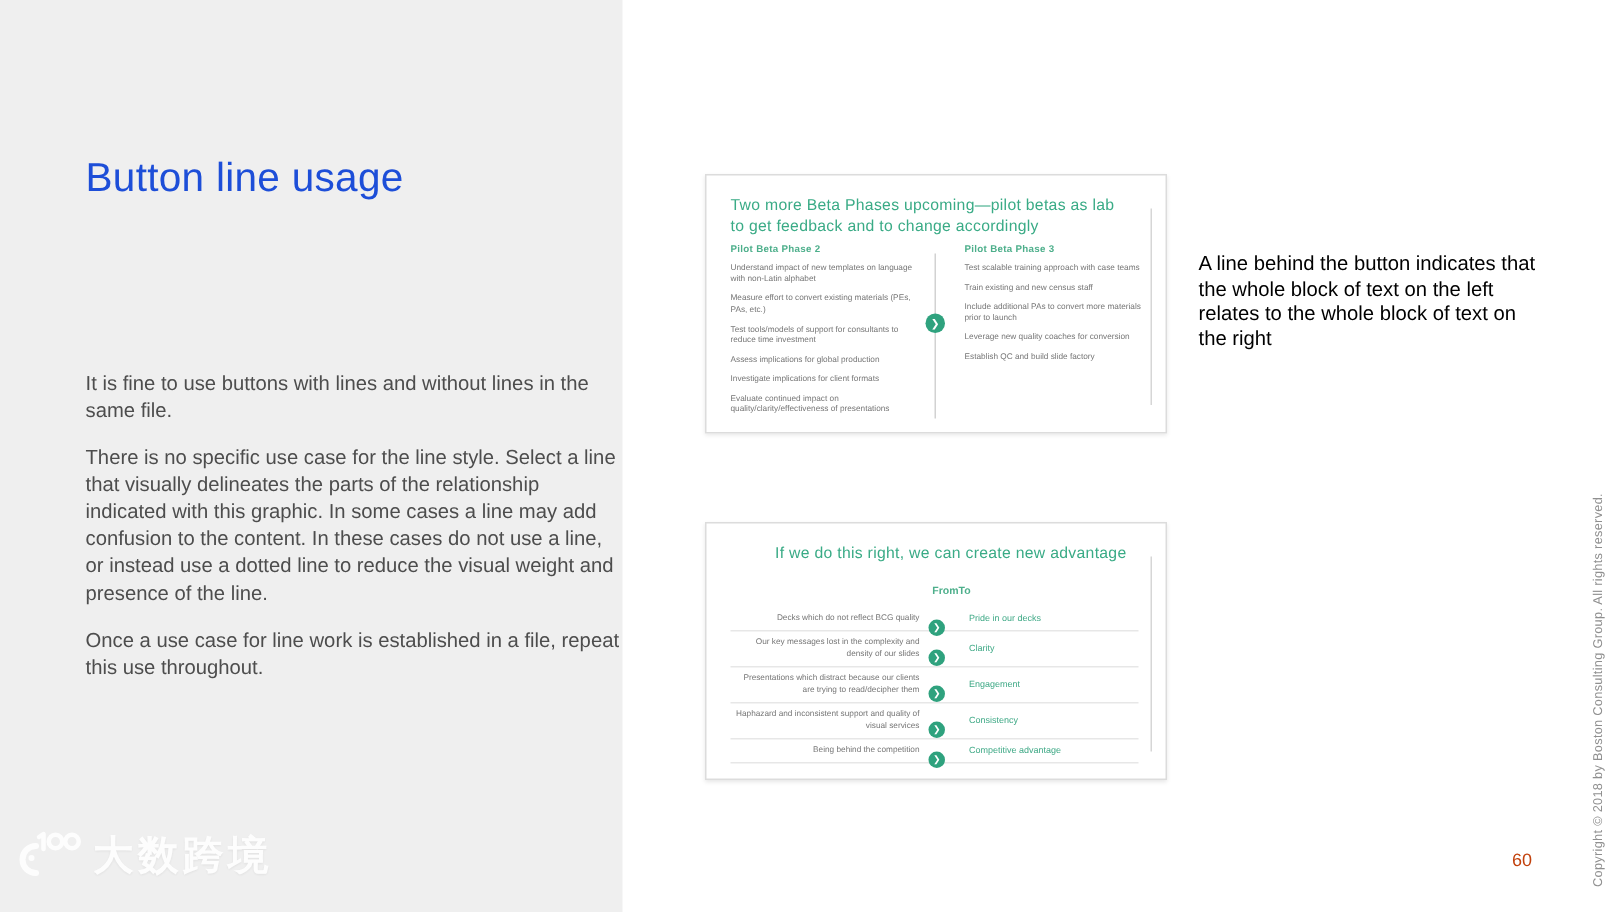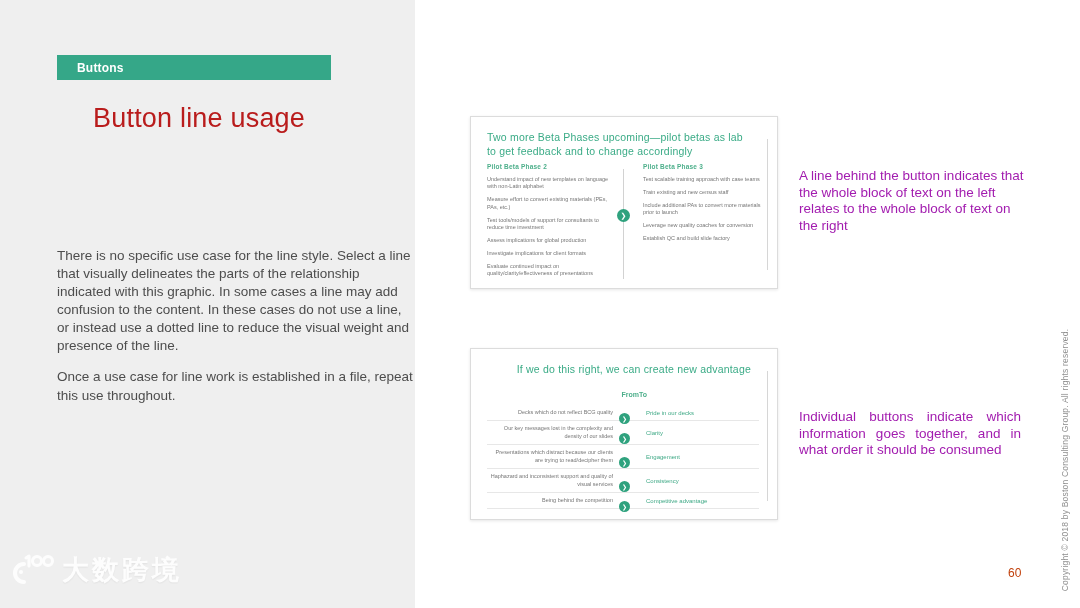--- a/index.html
+++ b/index.html
@@ -12,21 +12,21 @@
 
   
   .sidebar{position:absolute;left:0;top:0;width:415px;height:608px;background:#efefef;}
   .tag-bar{
     position:absolute;left:57px;top:55px;width:274px;height:25px;
     background:#35a788;display:flex;align-items:center;
   }
   .tag-bar span{color:#ffffff;font-size:12px;font-weight:bold;padding-left:20px;letter-spacing:.2px;}
   .main-title{
     position:absolute;left:57px;top:103px;width:330px;
-    color:#b91c1c;font-size:27px;font-weight:500;letter-spacing:.2px;margin-left:36px;
+    color:#1d4ed8;font-size:27px;font-weight:500;letter-spacing:.2px;
   }
   .subtitle{
     position:absolute;left:57px;top:191px;width:272px;
     color:#3aa885;font-size:17px;font-weight:bold;line-height:1.28;letter-spacing:.1px;
   }
   .body-copy{
     position:absolute;left:57px;top:247px;width:358px;
     color:#4d4d4d;font-size:13.5px;line-height:1.34;
   }
   .body-copy p{margin:0 0 13px 0;}
@@ -66,21 +66,21 @@
   .ft-rows{position:absolute;left:16px;top:56px;right:18px;}
   .ft-row{
     display:flex;align-items:center;border-bottom:1px solid #e7e7e7;
     padding:4px 0;
   }
   .ft-row .from-text{width:132px;color:#767676;font-size:5.5px;line-height:1.35;padding-right:6px;box-sizing:border-box;}
   .ft-row .circle-cell{width:27px;display:flex;justify-content:flex-start;}
   .ft-row .to-text{color:#3fa986;font-size:6px;font-weight:500;}
 
   
-  .annotation{color:#a21caf;font-size:13.5px;line-height:1.23;position:absolute;}
+  .annotation{color:#000000;font-size:13.5px;line-height:1.23;position:absolute;}
   .annotation-1{left:799px;top:168px;width:230px;}
   .annotation-2{left:799px;top:409px;width:222px;text-align:justify;}
 
   
   .page-number{position:absolute;left:1008px;top:566px;color:#c2410c;font-size:12px;}
   .copyright-vertical{
     position:absolute;left:1065px;top:460px;
     transform:translate(-50%,-50%) rotate(-90deg);
     white-space:nowrap;color:#8f8f8f;font-size:8.5px;letter-spacing:.2px;
   }
@@ -96,25 +96,23 @@
     font-family:"DejaVu Sans","Liberation Sans",sans-serif;
   }
   .watermark svg{margin-right:6px;}
 </style>
 </head>
 <body>
 
 <div class="page">
 
   <div class="sidebar">
-    <div class="tag-bar">
-      <span>Buttons</span>
-    </div>
     <div class="main-title">Button line usage</div>
     <div class="body-copy">
+      <p>It is fine to use buttons with lines and without lines in the same file.</p>
       <p>There is no specific use case for the line style. Select a line that visually delineates the parts of the relationship indicated with this graphic. In some cases a line may add confusion to the content. In these cases do not use a line, or instead use a dotted line to reduce the visual weight and presence of the line.</p>
       <p>Once a use case for line work is established in a file, repeat this use throughout.</p>
     </div>
   </div>
 
   <div class="card card1">
     <div class="card-title">Two more Beta Phases upcoming—pilot betas as lab to get feedback and to change accordingly</div>
 
     <div class="col col-1">
       <div class="col-header">Pilot Beta Phase 2</div>
@@ -185,21 +183,20 @@
         <div class="circle-cell">
             <span class="btn-circle small">❯</span>
           </div>
         <div class="to-text">Competitive advantage</div>
       </div>
     </div>
 
     <div class="side-microtext"></div>
   </div>
 
-  <div class="annotation annotation-2">Individual buttons indicate which information goes together, and in what order it should be consumed</div>
 
   <div class="page-number">60</div>
   <div class="copyright-vertical">Copyright © 2018 by Boston Consulting Group. All rights reserved.</div>
 
   <div class="watermark">
     <svg width="46" height="36" viewBox="0 0 46 36">
       <path d="M14 12 A 9 9 0 1 0 14 30" fill="none" stroke="#ffffff" stroke-width="4" stroke-linecap="round"></path>
       <circle cx="11" cy="20" r="2" fill="#ffffff"></circle>
       <path d="M16 6 L19 4 L19 14" fill="none" stroke="#ffffff" stroke-width="3" stroke-linecap="round" stroke-linejoin="round"></path>
       <circle cx="27" cy="9" r="4.5" fill="none" stroke="#ffffff" stroke-width="3"></circle>

